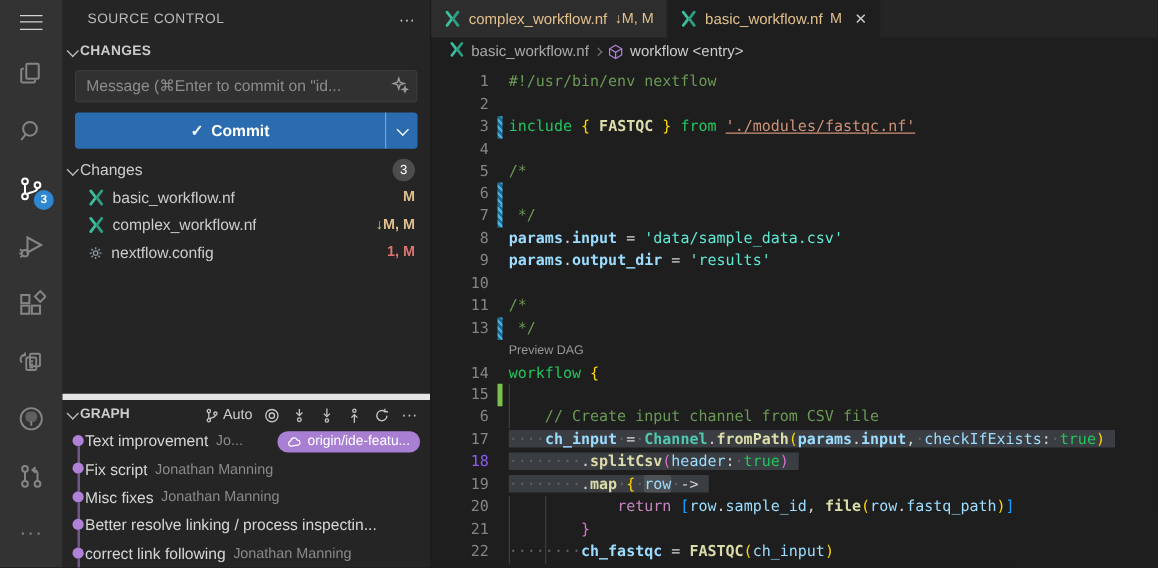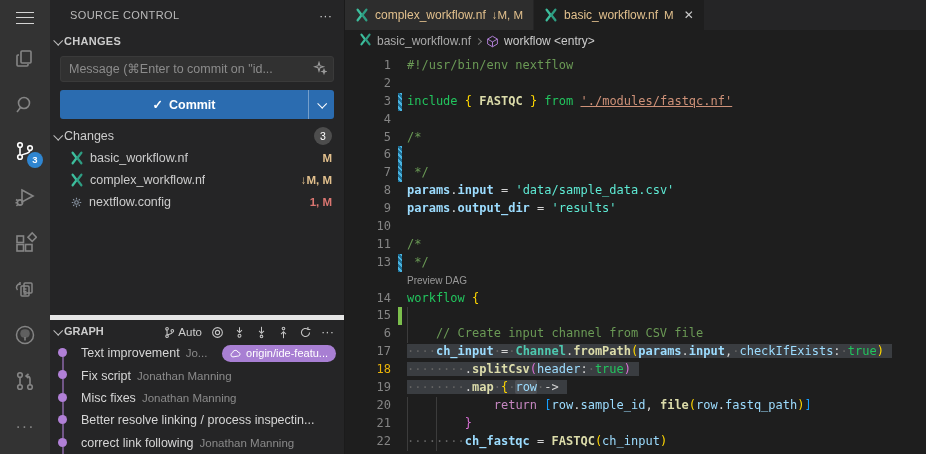--- a/index.html
+++ b/index.html
@@ -49,21 +49,21 @@
   .st-error { color:#db7671; }
 
   
   .graph { margin-top:auto; border-top:5px solid #e5e5e5; }
   .graph-hdr { height:22px; display:flex; align-items:center; padding:0 10px 0 4px; gap:3px; }
   .graph-hdr .t { font-size:11px; font-weight:bold; color:#cccccc; }
   .graph-ctrls { margin-left:auto; display:flex; align-items:flex-end; gap:9px; color:#c5c5c5; }
   .graph-ctrls .gi { display:flex; align-items:center; cursor:pointer; }
   .auto-lbl { font-size:11.5px; color:#cccccc; margin-left:2px; }
   .gc-more { font-size:13px; }
-  .commit-row { height:22.4px; position:relative; padding-left:31px; display:flex; align-items:center; gap:6px; cursor:pointer;text-align:right; }
+  .commit-row { height:22.4px; position:relative; padding-left:18px; display:flex; align-items:center; gap:6px; cursor:pointer;text-align:right; }
   .commit-row .dot { position:absolute; left:8px; top:6px; width:9px; height:9px; border-radius:50%; background:#b180d7; }
   .commit-row .line { position:absolute; left:11.5px; top:15px; width:2px; height:14px; background:rgba(177,128,215,.55); }
   .commit-row .msg { font-size:12.5px; color:#d6d6d6; white-space:nowrap; overflow:hidden; text-overflow:ellipsis; flex-shrink:1; }
   .commit-row .auth { font-size:11.5px; color:#8a8a8a; white-space:nowrap; overflow:hidden; text-overflow:ellipsis; flex-shrink:2; }
   .ref-pill { margin-left:auto; margin-right:8px; flex:none; background:#a87fd3; color:#ffffff; border-radius:9px;
               font-size:11px; height:17px; display:flex; align-items:center; gap:4px; padding:0 8px; max-width:128px; }
   .ref-pill .rt { white-space:nowrap; overflow:hidden; }
 
   
   .editor-col { flex:1; display:flex; flex-direction:column; background:#1e1e1e; min-width:0; }
@@ -75,21 +75,21 @@
   .tab.mod .lbl, .tab .sfx { color:#e2c08d; }
   .tab .sfx { font-size:11.5px; }
   .tab .cls { color:#cccccc; font-size:12px; margin-left:4px; }
   .breadcrumbs { height:22px; display:flex; align-items:center; padding:0 8px 0 14px; gap:5px; font-size:12px; color:#a9a9a9; flex:none; }
   .breadcrumbs .sym { color:#cccccc; }
   .bc-sep { width:5px; height:5px; border-right:1.2px solid #767676; border-bottom:1.2px solid #767676; transform:rotate(-45deg); }
 
   .code { flex:1; position:relative; overflow:hidden; font-family:"DejaVu Sans Mono", monospace; font-size:12px; padding-top:5px; }
   .cl { display:flex; height:17.9px; line-height:17.9px; white-space:pre; }
   .cl .ln { width:46px; flex:none; text-align:right; color:#858585; font-size:12px; }
-  .cl.cur .ln { color:#eab308; }
+  .cl.cur .ln { color:#8b5cf6; }
   .cl .gut { width:16px; flex:none; position:relative; }
   .gm { position:absolute; left:7px; top:0; bottom:0; width:4px; }
   .gm-mod { background:repeating-linear-gradient(45deg,#1f6f94 0 2px,#49b3e0 2px 4px); }
   .gm-add { background:#7cbf4d; }
   .cl .txt { position:relative; flex:1; white-space:pre; min-width:0; }
   .guide { position:absolute; top:0; bottom:0; width:0; border-left:1px solid #3c3c3c; }
   .lens { color:#999999; font-family:"Liberation Sans",sans-serif; font-size:10px; line-height:15px; height:17.9px;
           display:flex; align-items:center; cursor:pointer; }
   .sel { background:#3a3d41; padding-right:8px; }
   .tk-cm{color:#6a9955} .tk-kw{color:#22c55e;font-weight:normal} .tk-ctl{color:#c586c0}

